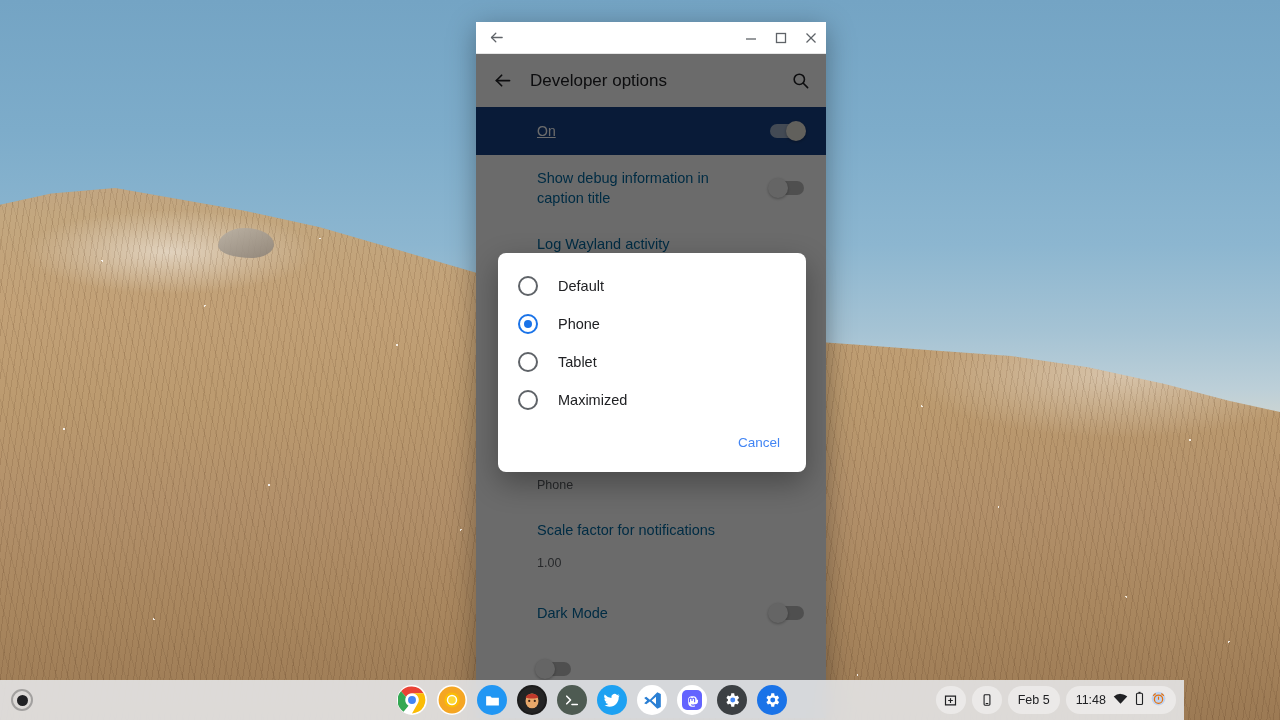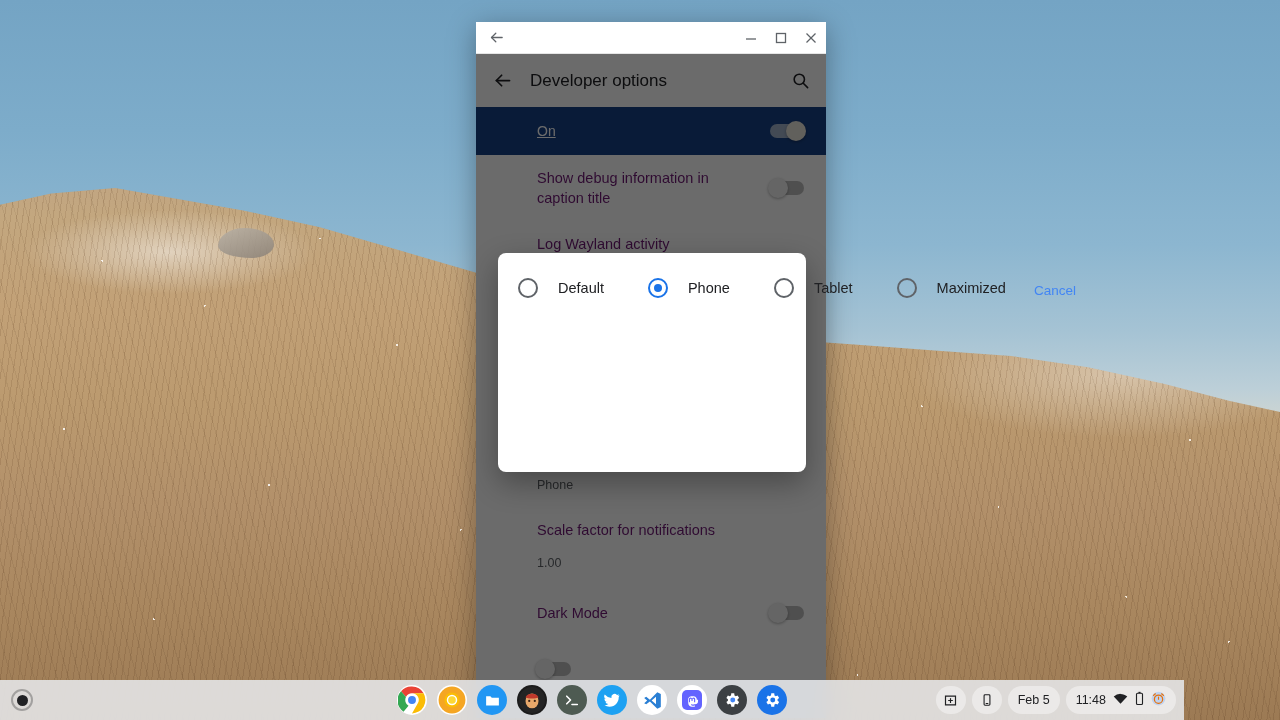--- a/index.html
+++ b/index.html
@@ -105,32 +105,32 @@
   .switch { width: 34px; height: 14px; border-radius: 7px; position: relative; flex: 0 0 34px; }
   .switch.off { background: #bdbdbd; }
   .switch.off .knob { position:absolute; left:-2px; top:-3px; width:20px; height:20px; border-radius:50%; background:#f1f1f1; box-shadow:0 1px 3px rgba(0,0,0,.3); }
   .switch.on-b { background: #9fb0c9; }
   .switch.on-b .knob { position:absolute; right:-2px; top:-3px; width:20px; height:20px; border-radius:50%; background:#e8e4dc; box-shadow:0 1px 3px rgba(0,0,0,.3); }
 
   .row {
     display: flex; align-items: center; padding: 13px 22px 13px 61px; gap: 14px; min-height: 56px;
   }
   .row .texts { flex: 1; min-width: 0; }
-  .row .r-title { font-size: 14.5px; color: #701a75; line-height: 20px; }
+  .row .r-title { font-size: 14.5px; color: #0369a1; line-height: 20px; }
   .row .r-sub { font-size: 12.5px; color: #5f6368; line-height: 18px; margin-top: 14px; }
   .blue-dot { width: 18px; height: 18px; border-radius: 50%; background: #174185; flex: 0 0 18px; }
 
   
   .scrim { position: absolute; inset: 0; background: rgba(0,0,0,.58); }
 
   
   #dialog {
     position: absolute; left: 498px; top: 253px; width: 308px; height: 219px;
     background: #fff; border-radius: 8px; box-shadow: 0 11px 30px rgba(0,0,0,.33);
-    padding: 14px 0 0 0; display: flex; flex-direction: row;
+    padding: 14px 0 0 0; display: flex; flex-direction: column;
   }
   .opt { display: flex; align-items: center; height: 41px; padding: 0 24px 0 20px; gap: 20px; }
   .radio { width: 20px; height: 20px; border-radius: 50%; border: 2px solid #5f6368; flex: 0 0 20px; position: relative; }
   .radio.sel { border-color: #1a73e8; }
   .radio.sel::after { content:""; position:absolute; left:4px; top:4px; width:8px; height:8px; border-radius:50%; background:#1a73e8; }
   .opt-label { font-size: 14.5px; color: #202124; }
   .dlg-actions { flex: 1; display: flex; align-items: flex-start; justify-content: flex-end; padding: 10px 22px 16px 0; }
   .cancel-btn { font-size: 13.5px; color: #4285f4; padding: 6px 4px; }
 
   

